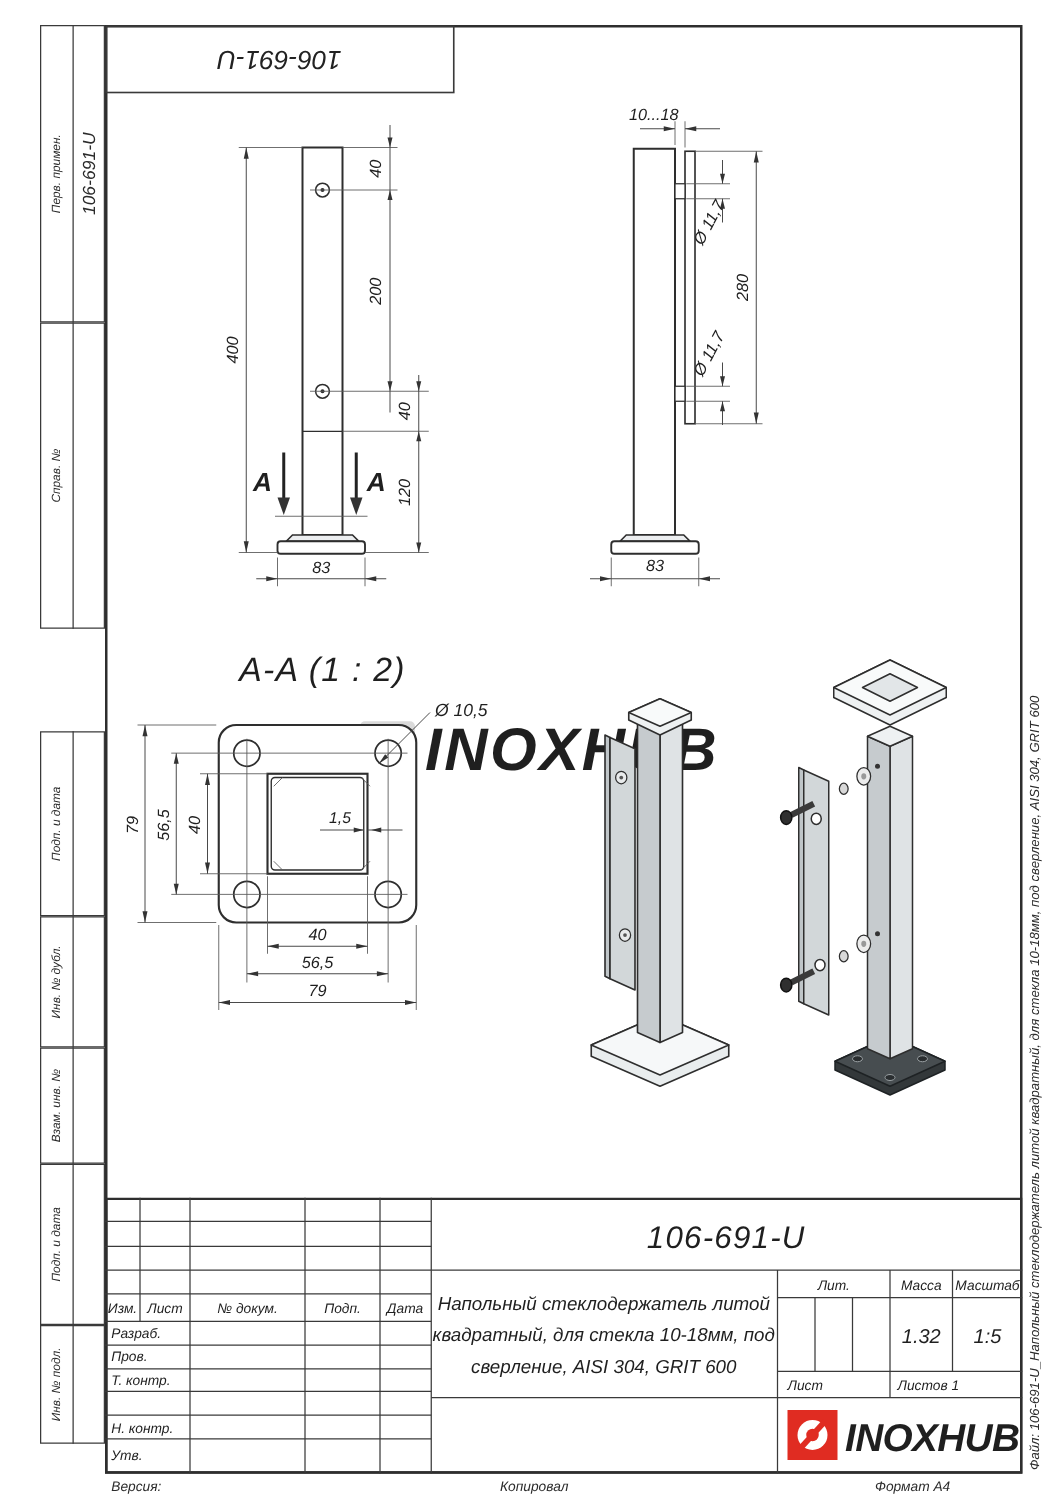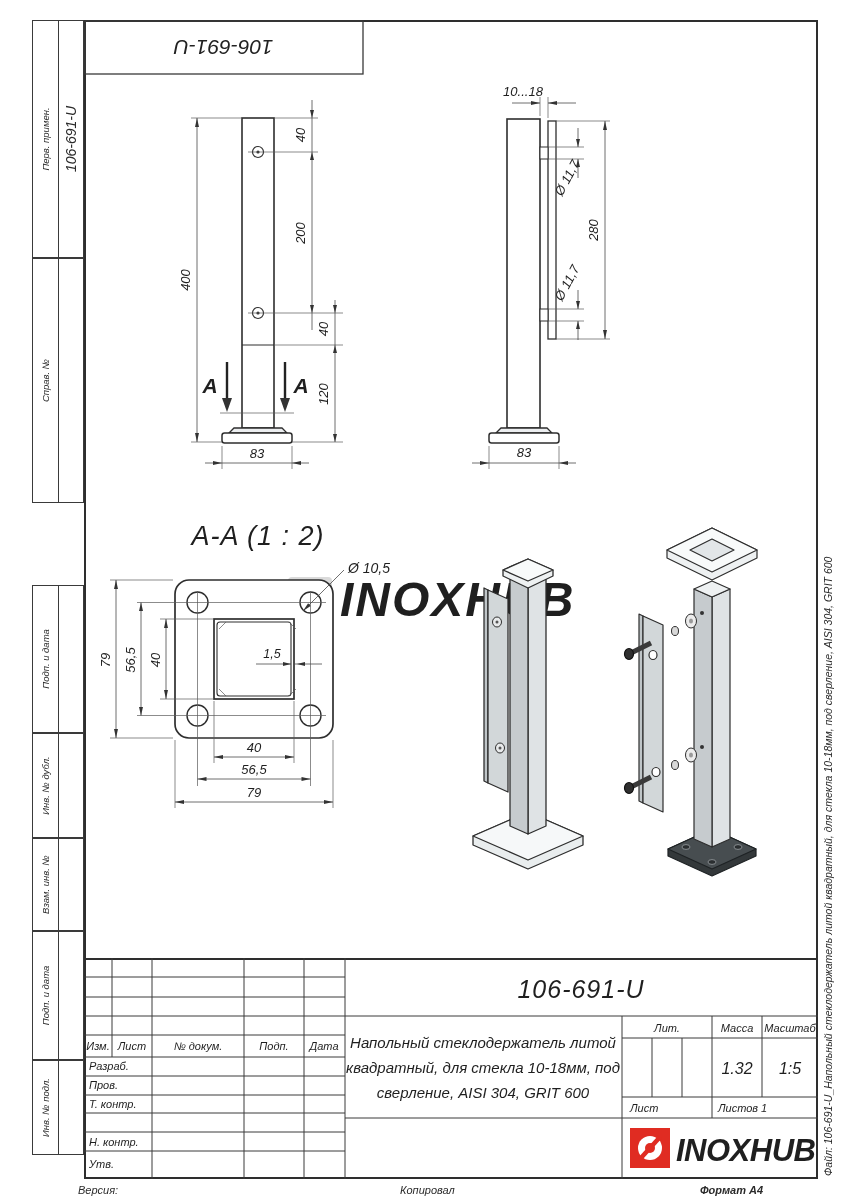--- a/index.html
+++ b/index.html
@@ -341,19 +341,19 @@
       <g>
         <rect x="546" y="170" width="40" height="40" fill="#e02c22"></rect>
         <circle cx="566" cy="190" r="12" fill="#ffffff"></circle>
         <circle cx="566" cy="190" r="5" fill="#e02c22"></circle>
         <line x1="556" y1="201" x2="576" y2="179" stroke="#e02c22" stroke-width="4.5"></line>
         <text x="592" y="203" font-size="31" font-weight="bold" font-style="normal" fill="#3b3b3d" letter-spacing="-0.5">INOXHUB</text>
       </g>
     </svg>
   </div>
 
-  <div class="footer-text" style="left:78px;top:1184px;">Версия:</div>
+  <div class="footer-text" style="left:89px;top:1184px;">Версия:</div>
   <div class="footer-text" style="left:400px;top:1184px;text-align:center;">Копировал</div>
-  <div class="footer-text" style="left:700px;top:1184px;font-weight:bold;">Формат А4</div>
+  <div class="footer-text" style="left:700px;top:1184px;">Формат А4</div>
 
   <div class="file-text">Файл: 106-691-U_Напольный стеклодержатель литой квадратный, для стекла 10-18мм, под сверление, AISI 304, GRIT 600</div>
 
 </div>
 
 </body></html>

